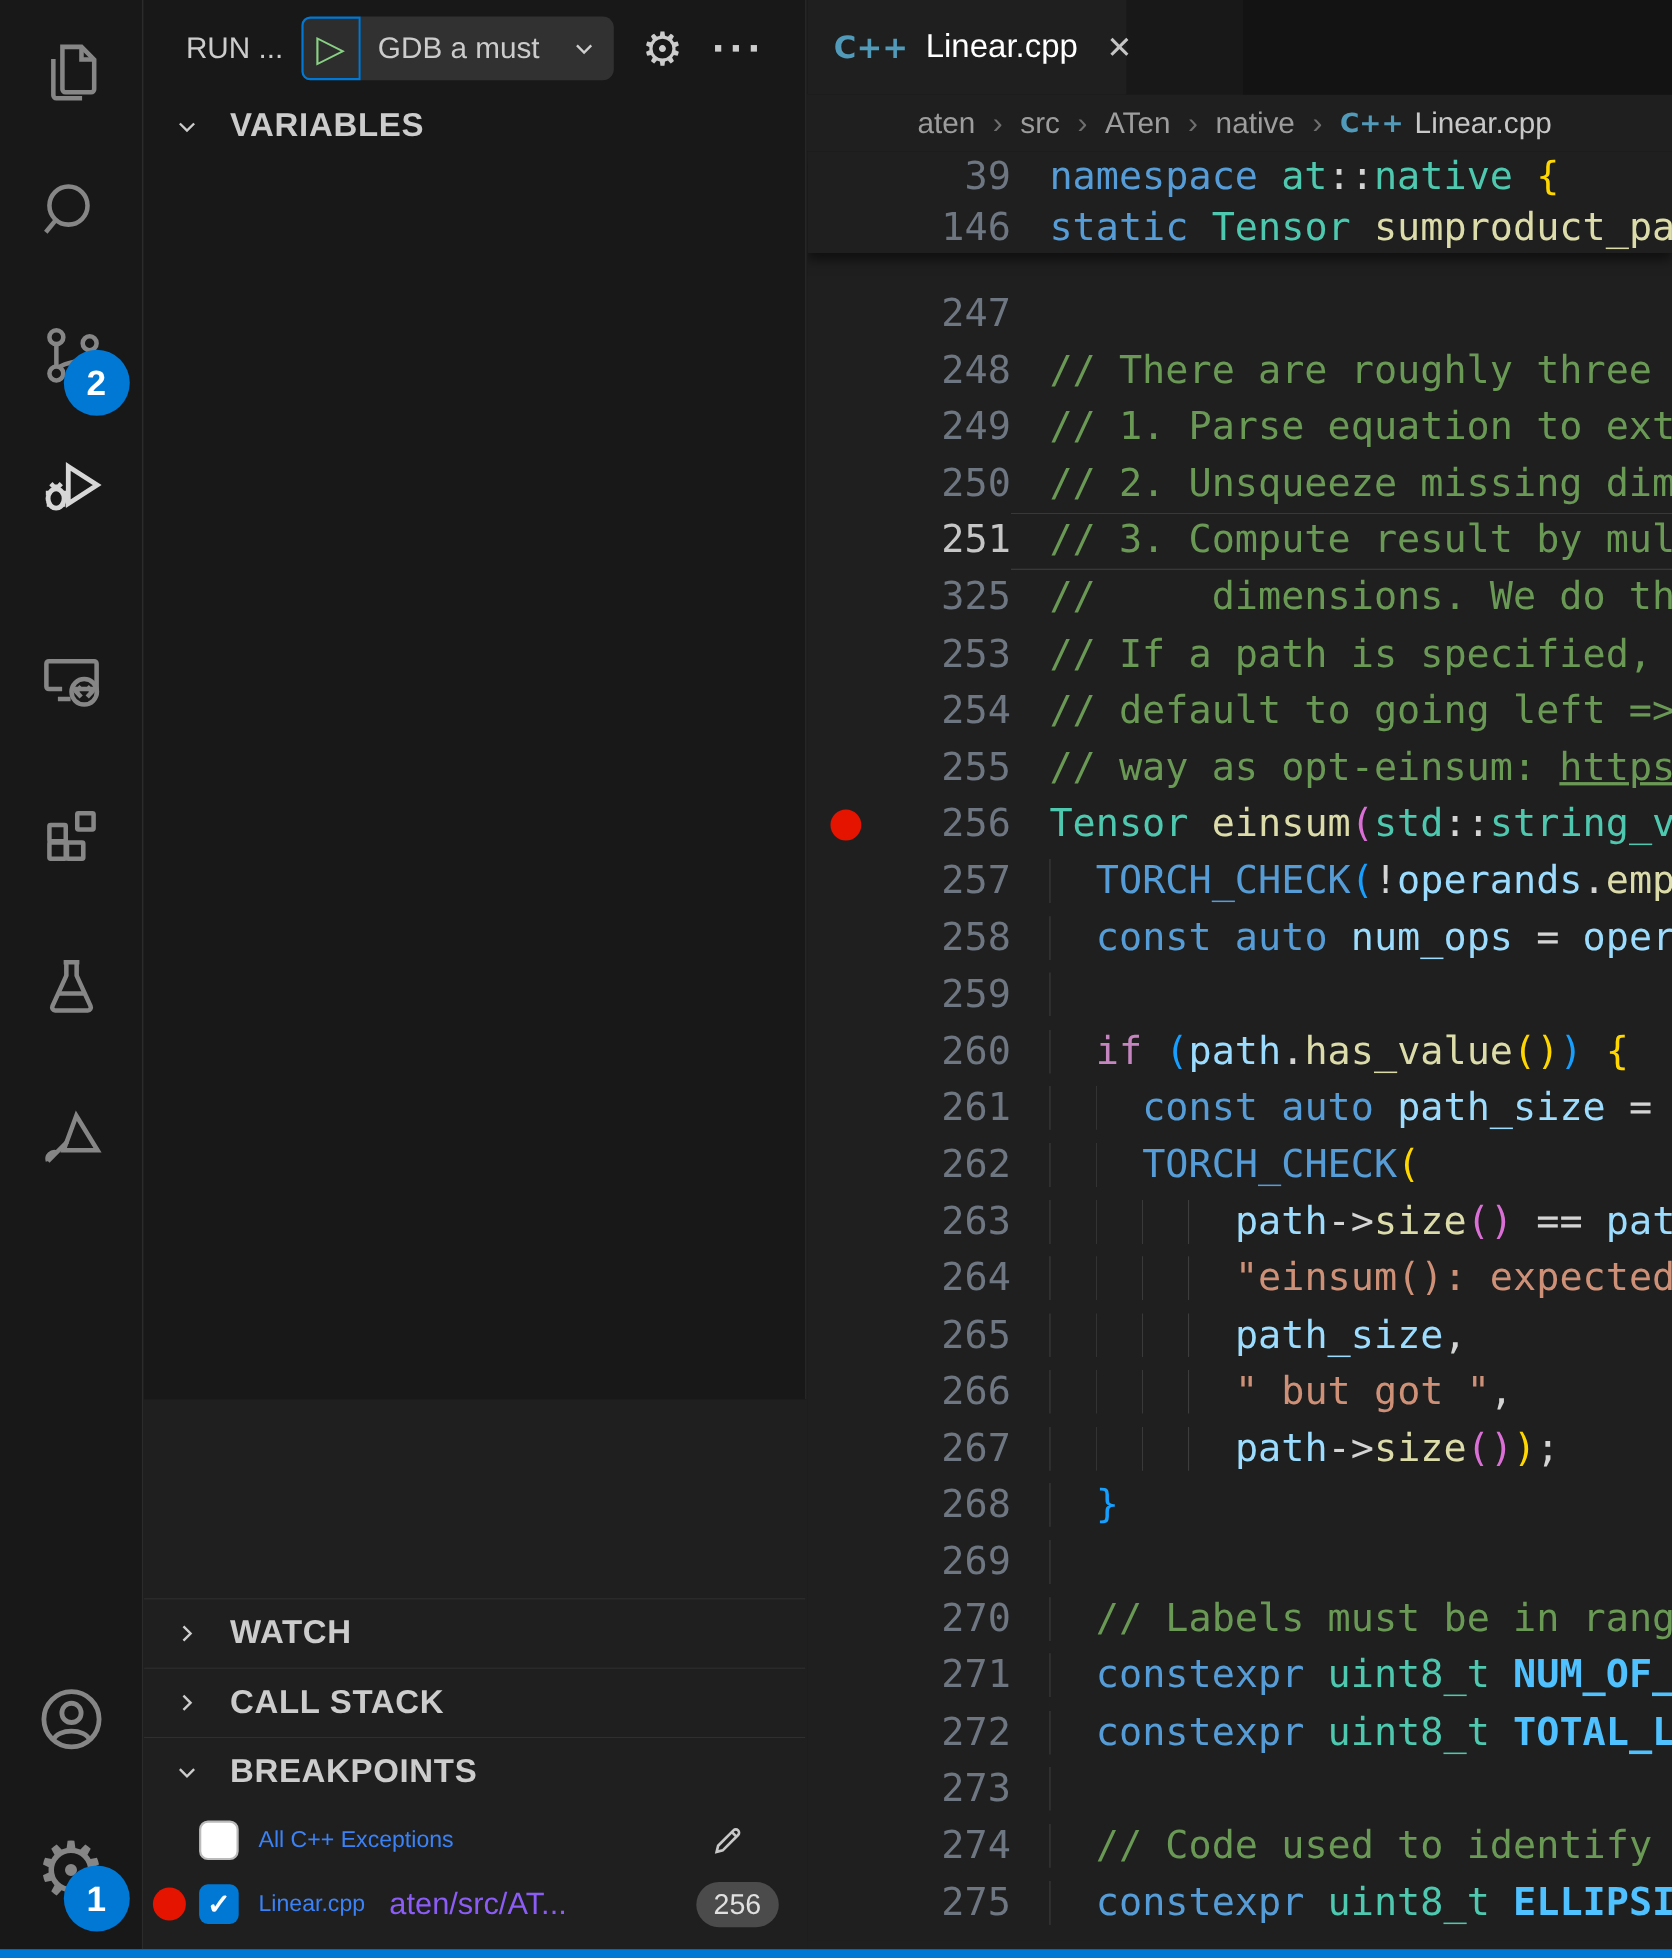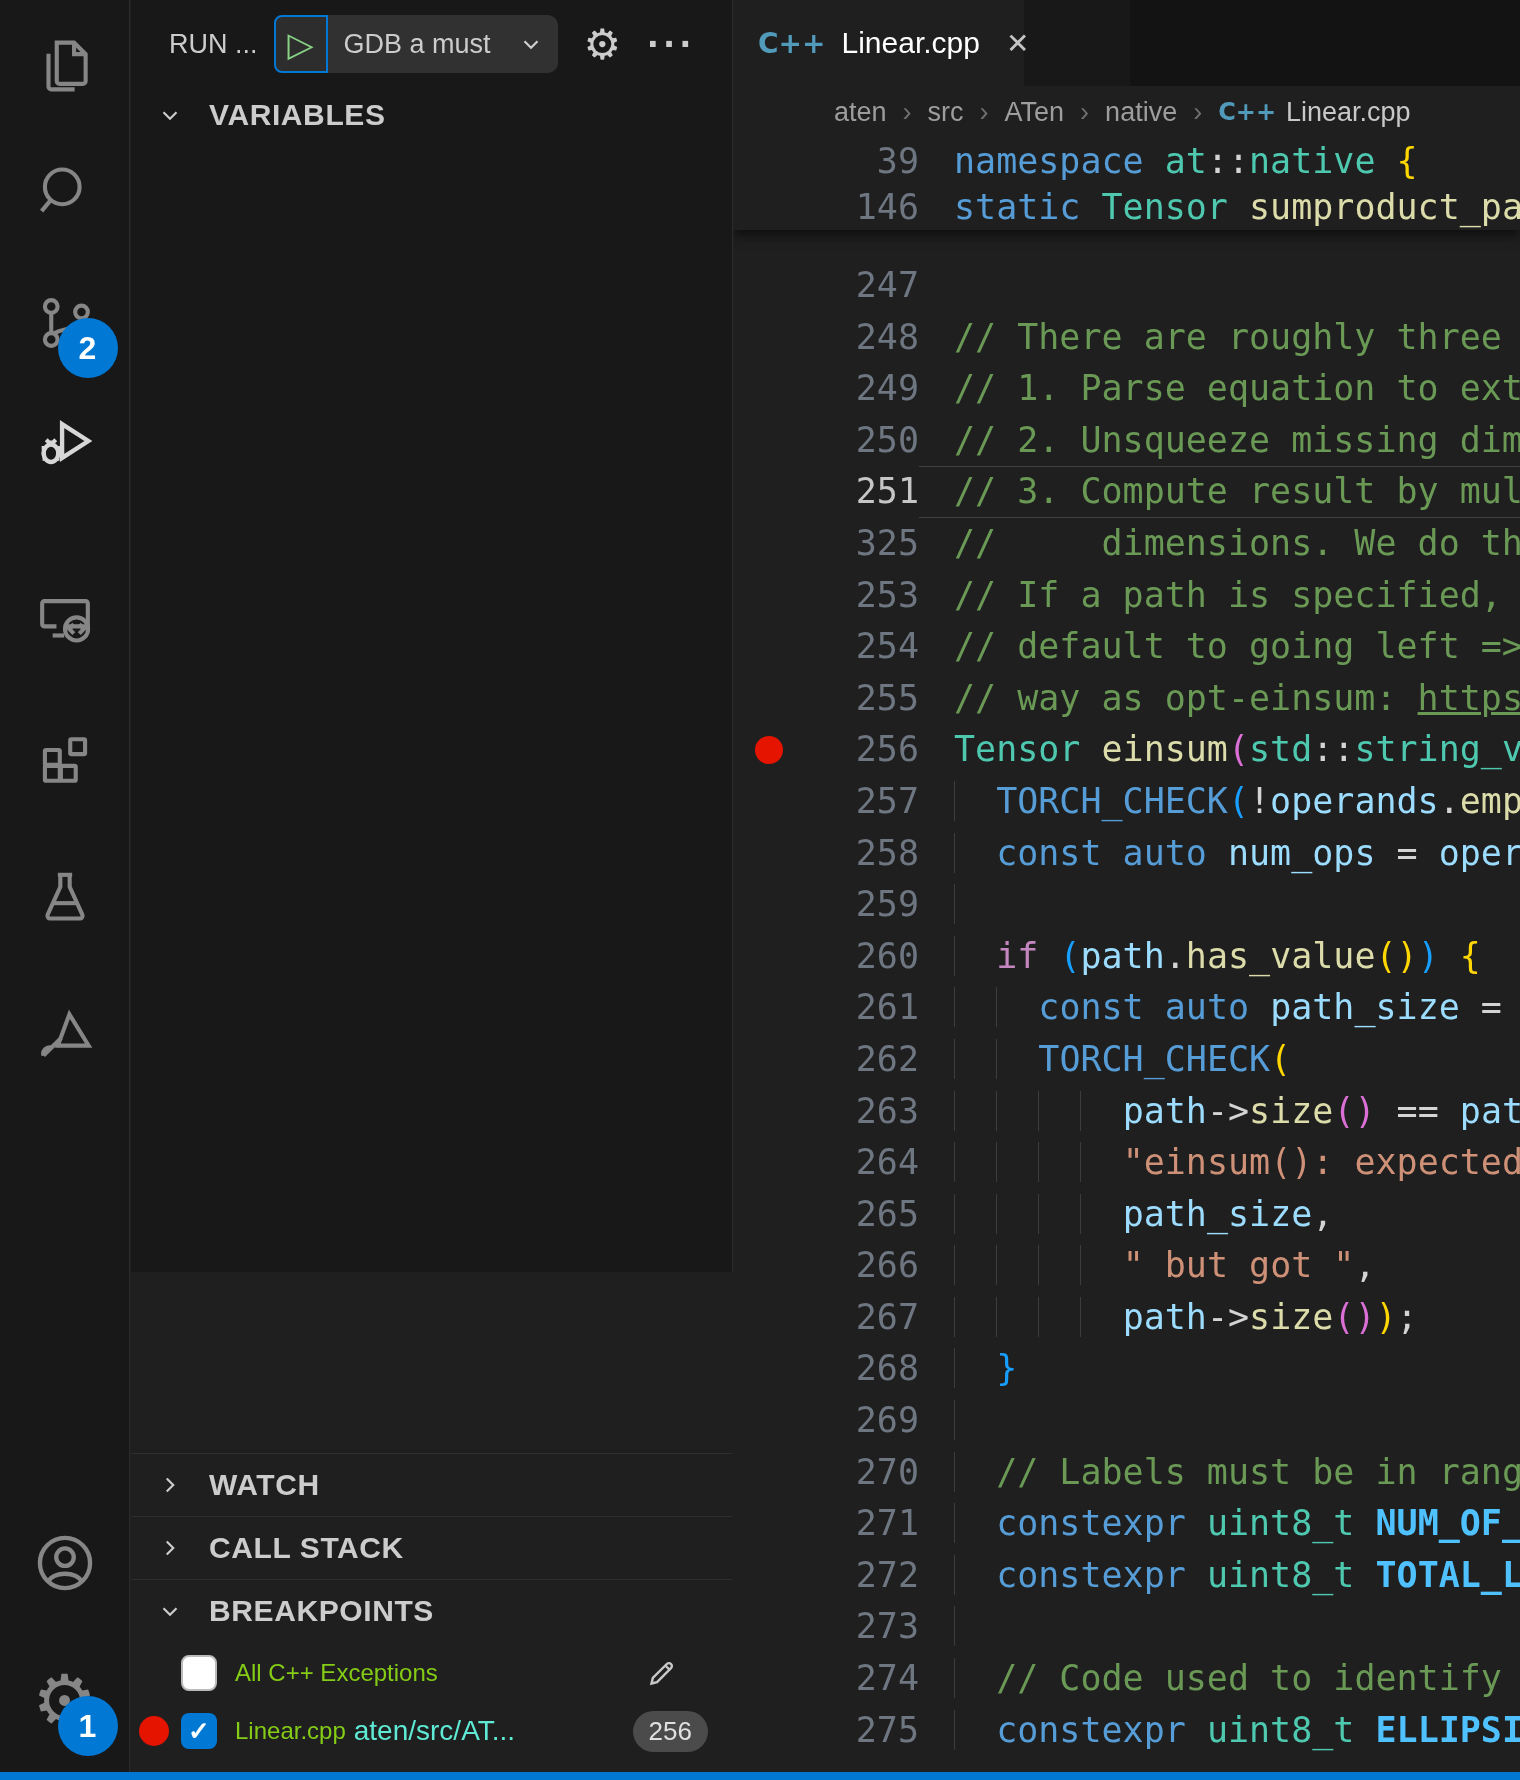--- a/index.html
+++ b/index.html
@@ -29,22 +29,22 @@
   .variables-header{position:absolute;top:88px;left:0;right:0;height:54px;}
   .watch-header{position:absolute;top:1453px;left:0;right:0;height:63px;border-top:1px solid #2f2f2f;box-sizing:border-box;}
   .cs-header{position:absolute;top:1516px;left:0;right:0;height:63px;border-top:1px solid #2f2f2f;box-sizing:border-box;}
   .bp-header{position:absolute;top:1579px;left:0;right:0;height:63px;border-top:1px solid #2f2f2f;box-sizing:border-box;}
   .bp-row{position:absolute;left:0;right:0;height:58px;display:flex;align-items:center;}
   .bp-row1{top:1644px;}
   .bp-row2{top:1702px;}
   .checkbox{width:36px;height:36px;border-radius:8px;box-sizing:border-box;flex:none;}
   .checkbox.unchecked{background:#ffffff;border:2px solid #bbbbbb;}
   .checkbox.checked{background:#0078d4;color:#ffffff;font-size:26px;font-weight:bold;display:flex;align-items:center;justify-content:center;}
-  .bp-label{margin-left:18px;color:#84cc16;font-size:24px;white-space:nowrap;}
-  .bp-path{margin-left:8px;color:#5eead4;font-size:28px;white-space:nowrap;overflow:hidden;}
+  .bp-label{margin-left:18px;color:#3b82f6;font-size:21px;white-space:nowrap;}
+  .bp-path{margin-left:22px;color:#8b5cf6;font-size:28px;white-space:nowrap;overflow:hidden;}
   .bp-badge{margin-left:auto;margin-right:24px;background:#4b4b4b;color:#e0e0e0;font-size:26px;border-radius:24px;padding:5px 16px;flex:none;}
   .list-dot{width:30px;height:30px;border-radius:50%;background:#e51400;flex:none;}
   .pencil{margin-left:auto;margin-right:52px;color:#c8c8c8;display:flex;}
 
   
   .editor{position:absolute;left:734px;top:0;width:786px;height:1772px;background:#1f1f1f;}
   .tabbar{position:relative;height:86px;background:#181818;display:flex;}
   .tab-dark{position:absolute;left:396px;right:0;top:0;height:86px;background:#131313;}
   .tab{position:relative;width:290px;box-sizing:border-box;background:#1f1f1f;display:flex;align-items:center;padding:0 24px;gap:16px;z-index:2;}
   .cpp-icon{color:#519aba;font-weight:bold;font-size:28px;font-family:"DejaVu Sans",sans-serif;flex:none;}

